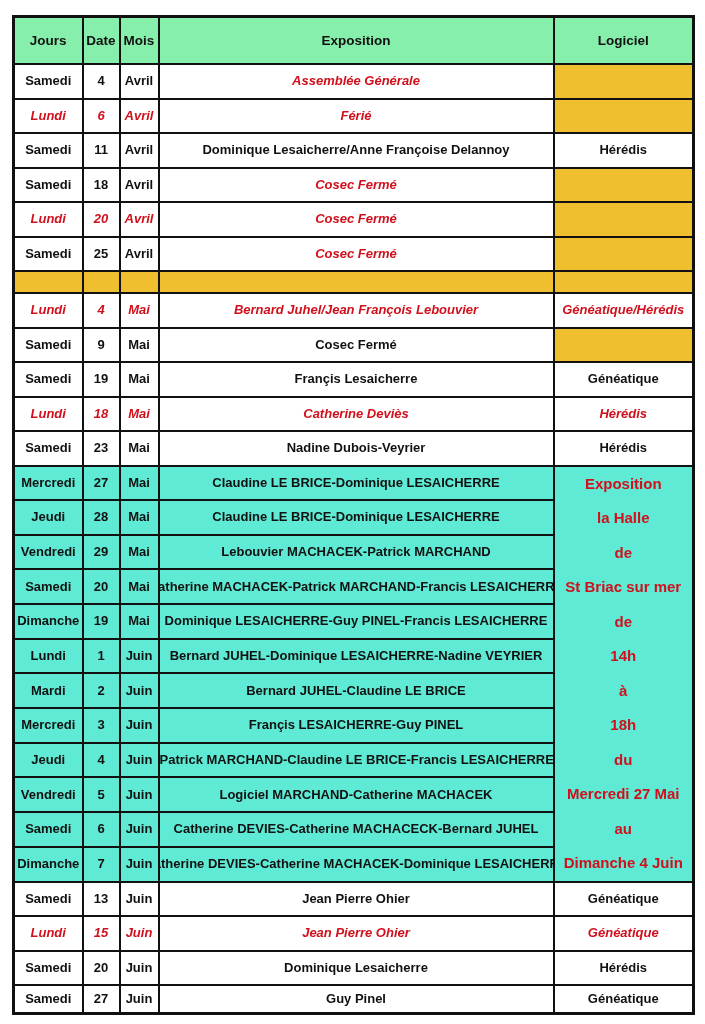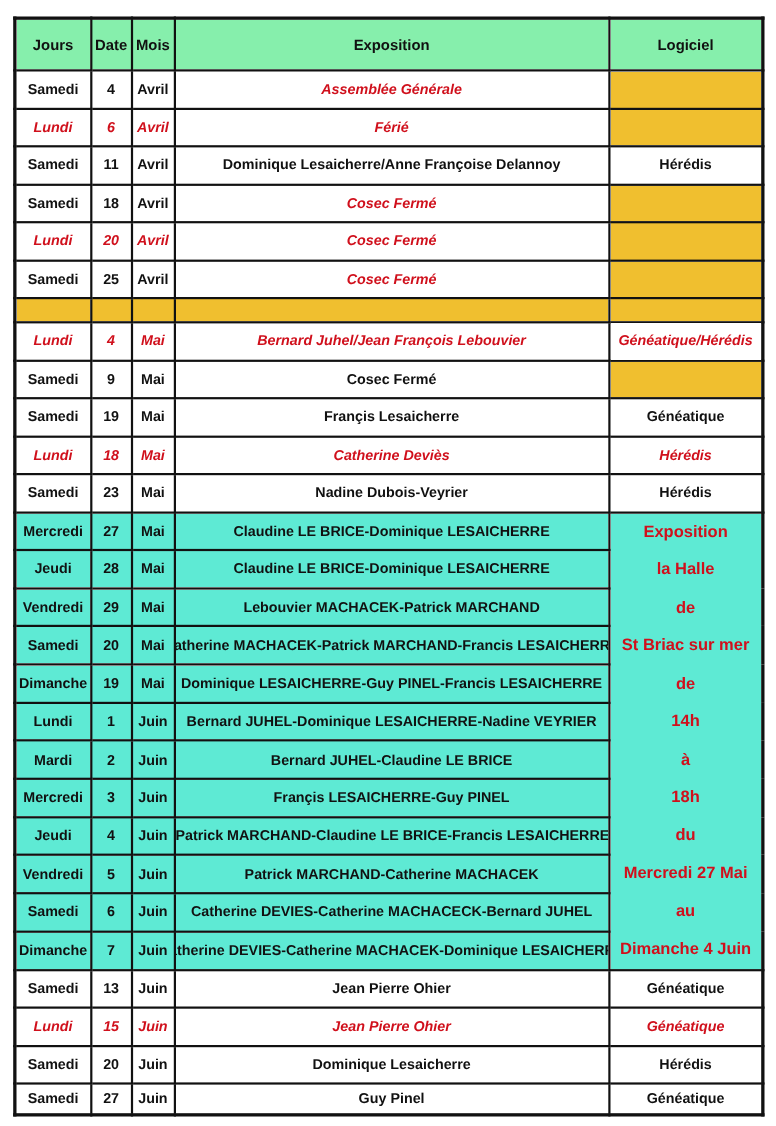--- a/index.html
+++ b/index.html
@@ -213,21 +213,21 @@
     <tr class="cream">
       <td>Jeudi</td>
       <td>4</td>
       <td>Juin</td>
       <td>Patrick MARCHAND-Claudine LE BRICE-Francis LESAICHERRE</td>
     </tr>
     <tr class="cream">
       <td>Vendredi</td>
       <td>5</td>
       <td>Juin</td>
-      <td>Patrick MARCHAND-Catherine MACHACEK</td>
+      <td>Logiciel MARCHAND-Catherine MACHACEK</td>
     </tr>
     <tr class="cream">
       <td>Samedi</td>
       <td>6</td>
       <td>Juin</td>
       <td>Catherine DEVIES-Catherine MACHACECK-Bernard JUHEL</td>
     </tr>
     <tr class="cream">
       <td>Dimanche</td>
       <td>7</td>

